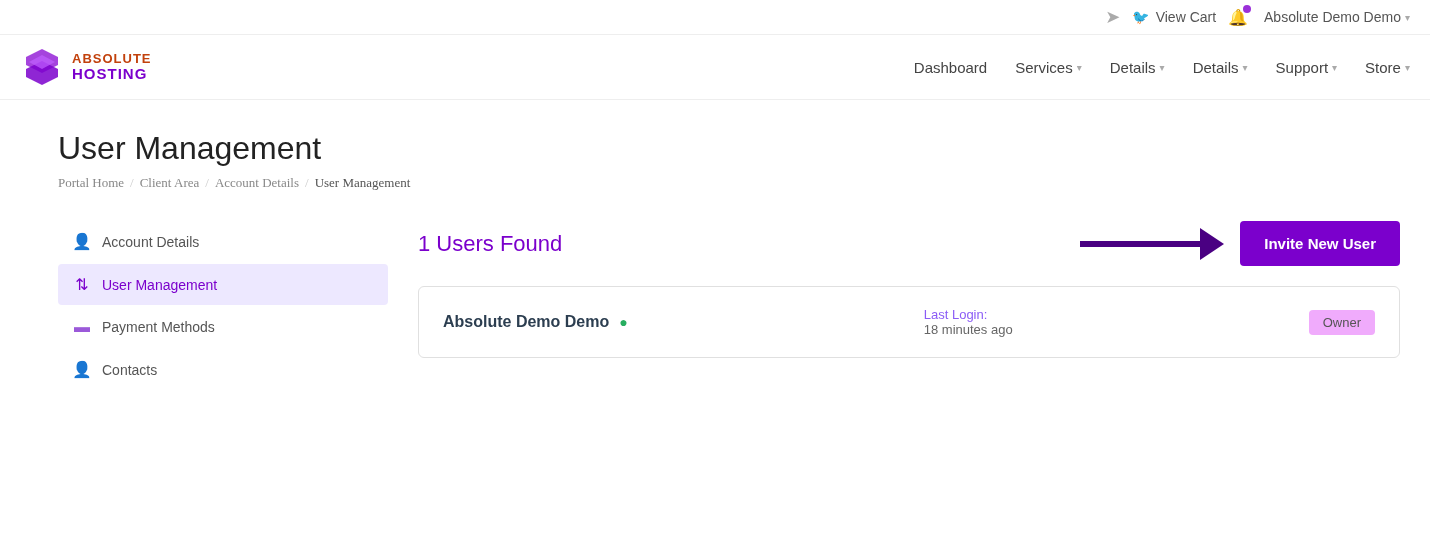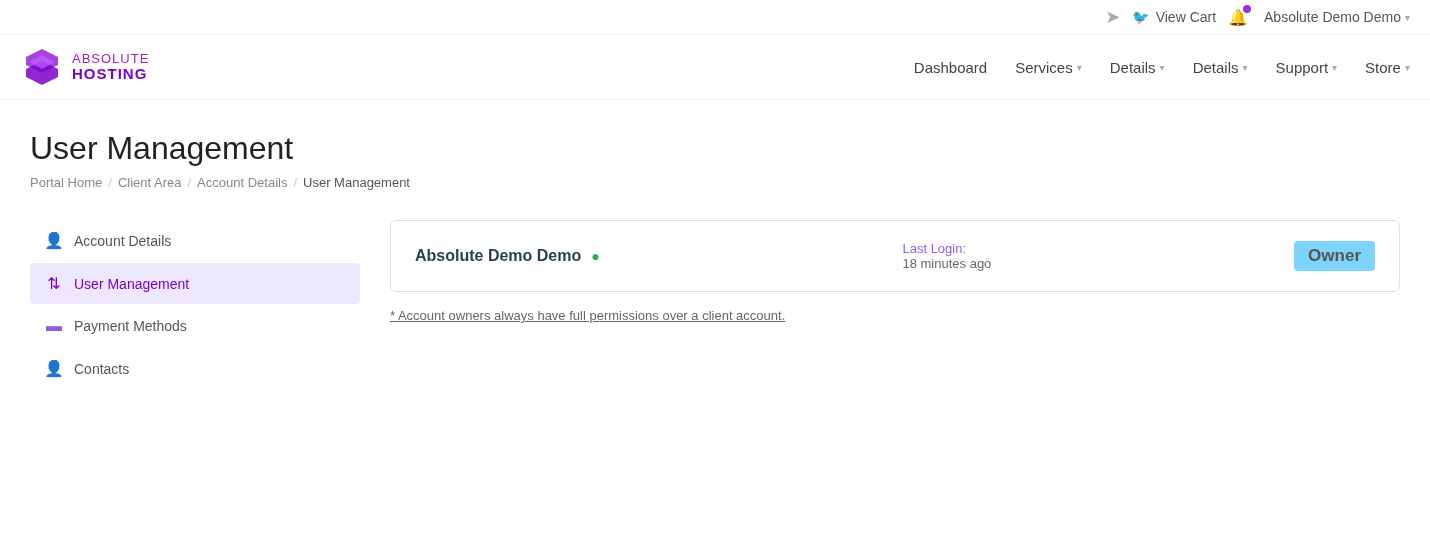--- a/index.html
+++ b/index.html
@@ -37,33 +37,33 @@
       display: flex;
       align-items: center;
       padding: 10px 20px;
       border-bottom: 1px solid #eee;
       background: #fff;
       gap: 30px;
     }
     .logo { display: flex; align-items: center; gap: 8px; margin-right: 20px; }
     .logo-icon { width: 44px; height: 44px; }
     .logo-text { display: flex; flex-direction: column; line-height: 1.1; }
-    .logo-text .abs { font-size: 13px; font-weight: 400; color: #a21caf; letter-spacing: 1px; }
+    .logo-text .abs { font-size: 13px; font-weight: 700; color: #c2410c; letter-spacing: 1px; }
     .logo-text .hosting { font-size: 15px; font-weight: 700; color: #7b00cc; letter-spacing: 1px; }
     .nav-links { display: flex; align-items: center; gap: 28px; margin-left: auto; }
     .nav-link {
       color: #444; font-size: 15px; font-weight: 500; cursor: pointer;
       display: flex; align-items: center; gap: 4px; text-decoration: none;
     }
     .nav-link .caret { font-size: 10px; color: #aaa; }
 
     
-    .page-content { padding: 30px 30px 20px 30px; }
+    .page-content { padding: 30px 30px 20px 30px; margin-left: 28px; }
     .page-title { font-size: 32px; font-weight: 300; color: #222; margin-bottom: 8px; }
-    .breadcrumb { display: flex; align-items: center; gap: 6px; font-size: 13px; color: #888; margin-bottom: 30px; }
+    .breadcrumb { display: flex; align-items: center; gap: 6px; font-size: 13px; color: #888; margin-bottom: 30px; font-family: Liberation Serif, serif; }
     .breadcrumb a { color: #888; text-decoration: none; }
     .breadcrumb .sep { color: #ccc; }
     .breadcrumb .current { color: #555; font-weight: 500; }
 
     
     .main-layout { display: flex; gap: 30px; }
 
     
     .sidebar { width: 330px; flex-shrink: 0; }
     .sidebar-section-title { font-size: 17px; font-weight: 600; color: #222; margin-bottom: 14px; }
@@ -107,22 +107,22 @@
       border: 1px solid #e0e0e0; border-radius: 6px;
       padding: 20px 24px; display: flex; align-items: center;
       justify-content: space-between; margin-bottom: 16px;
     }
     .user-info { display: flex; align-items: center; gap: 10px; }
     .user-name { font-size: 16px; font-weight: 600; color: #2c3e50; }
     .online-dot { color: #27ae60; font-size: 14px; }
     .last-login { font-size: 13px; color: #666; }
     .last-login-label { font-weight: 500; color: #8b5cf6; }
     .owner-badge {
-      background: #7dd3fc; color: #555; font-size: 17px;
-      padding: 5px 14px; border-radius: 4px; font-weight: 700;
+      background: #f0abfc; color: #555; font-size: 13px;
+      padding: 5px 14px; border-radius: 4px; font-weight: 400;
     }
     .footnote { font-size: 13px; color: #666; margin-top: 8px; }
     .footnote span { text-decoration: underline; }
   </style>
 </head>
 <body>
 
 <div class="top-bar">
   <div class="top-bar-icons">
     <span class="top-bar-icon">➤</span>
@@ -207,31 +207,38 @@
         <span class="si-icon">▬</span>
         <span>Payment Methods</span>
       </div>
       <div class="sidebar-item">
         <span class="si-icon">👤</span>
         <span>Contacts</span>
       </div>
     </div>
 
     <div class="content-area">
+      <div class="content-header">
+        <div class="users-found">1 Users Found</div>
+        <div class="invite-btn-area">
+          <div class="arrow-container">
+            <div class="arrow-line"></div>
+            <div class="arrow-head"></div>
+          </div>
+          <button class="invite-btn">Invite New User</button>
+        </div>
+      </div>
 
       <div class="user-card">
         <div class="user-info">
           <span class="user-name">Absolute Demo Demo</span>
           <span class="online-dot">●</span>
         </div>
         <div class="last-login">
           <span class="last-login-label">Last Login:</span><br>
           <span>18 minutes ago</span>
         </div>
         <div class="owner-badge">Owner</div>
       </div>
 
-      <div class="footnote">
-        <span>* Account owners always have full permissions over a client account.</span>
-      </div>
     </div>
   </div>
 </div>
 
 </body></html>

